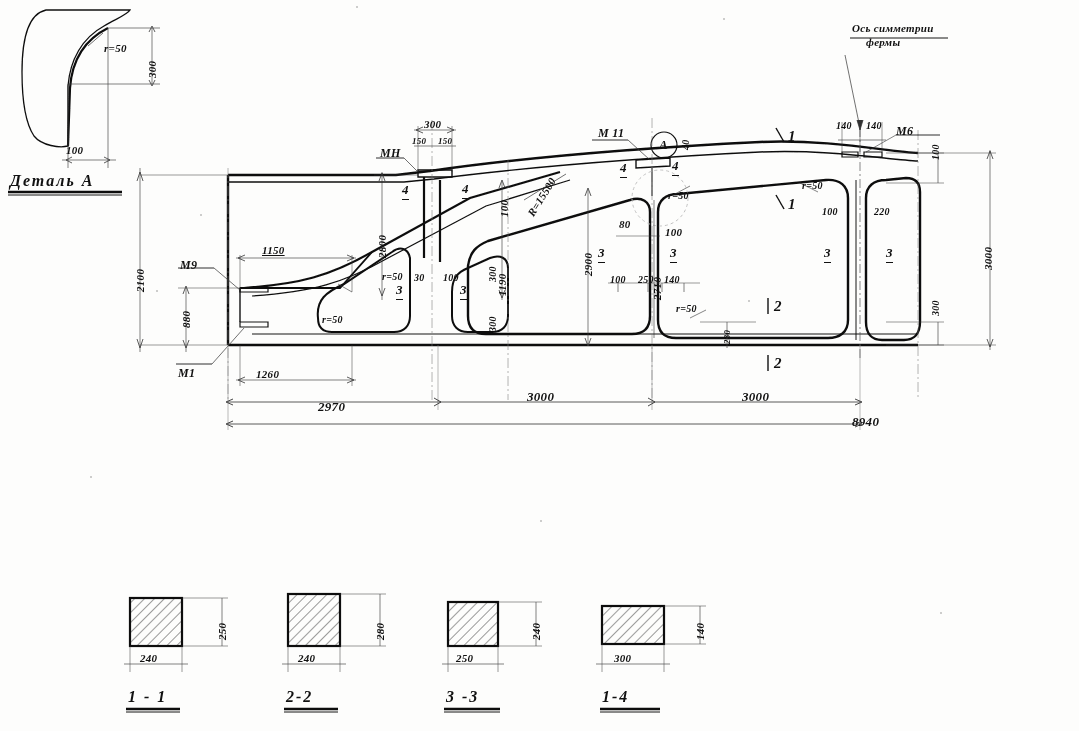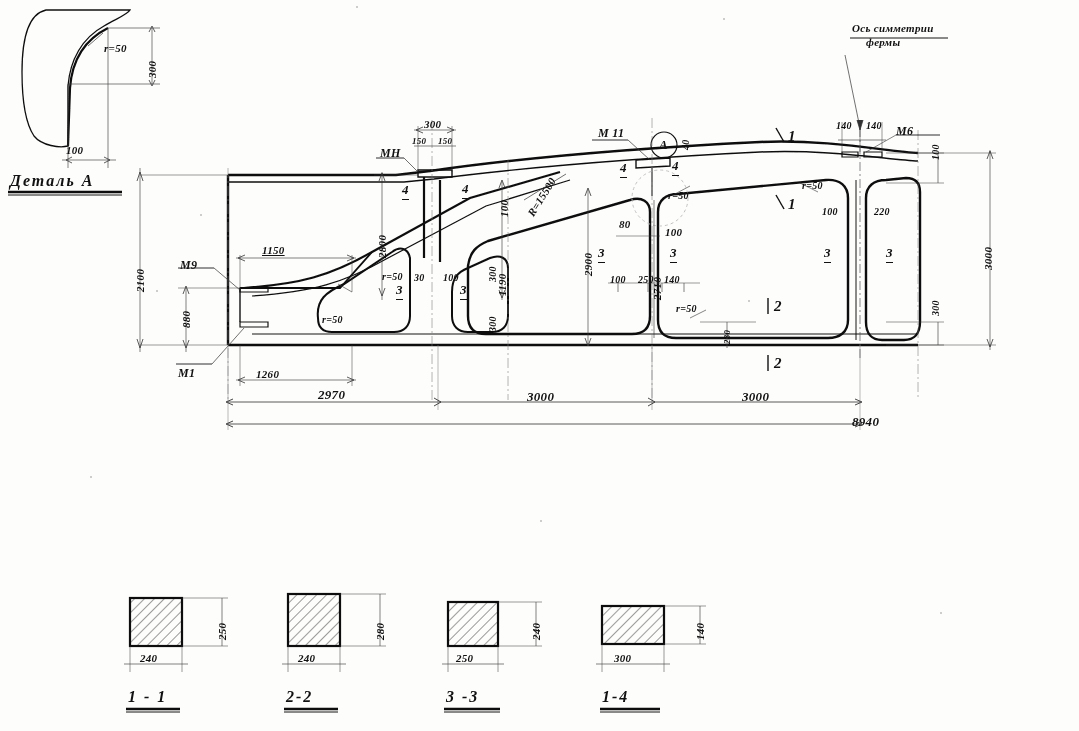--- a/index.html
+++ b/index.html
@@ -387,21 +387,21 @@
   <div class="lbl t13 und" style="left:402px; top:182px;">4</div>
   <div class="lbl t13 und" style="left:462px; top:181px;">4</div>
   <div class="lbl t13 und" style="left:620px; top:160px;">4</div>
   <div class="lbl t13 und" style="left:672px; top:158px;">4</div>
 
   <div class="lbl secmark" style="left:788px; top:128px;">1</div>
   <div class="lbl secmark" style="left:788px; top:196px;">1</div>
   <div class="lbl secmark" style="left:774px; top:298px;">2</div>
   <div class="lbl secmark" style="left:774px; top:355px;">2</div>
 
-  <div class="lbl t13" style="left:318px; top:387px;">2970</div>
+  <div class="lbl t13" style="left:318px; top:399px;">2970</div>
   <div class="lbl t13" style="left:527px; top:389px;">3000</div>
   <div class="lbl t13" style="left:742px; top:389px;">3000</div>
   <div class="lbl t13" style="left:852px; top:414px;">8940</div>
 
   <div class="lbl t11 rot90" style="left:216px; top:640px;">250</div>
   <div class="lbl t11" style="left:140px; top:652px;">240</div>
   <div class="lbl titlemark" style="left:128px; top:688px;">1 - 1</div>
 
   <div class="lbl t11 rot90" style="left:374px; top:640px;">280</div>
   <div class="lbl t11" style="left:298px; top:652px;">240</div>

